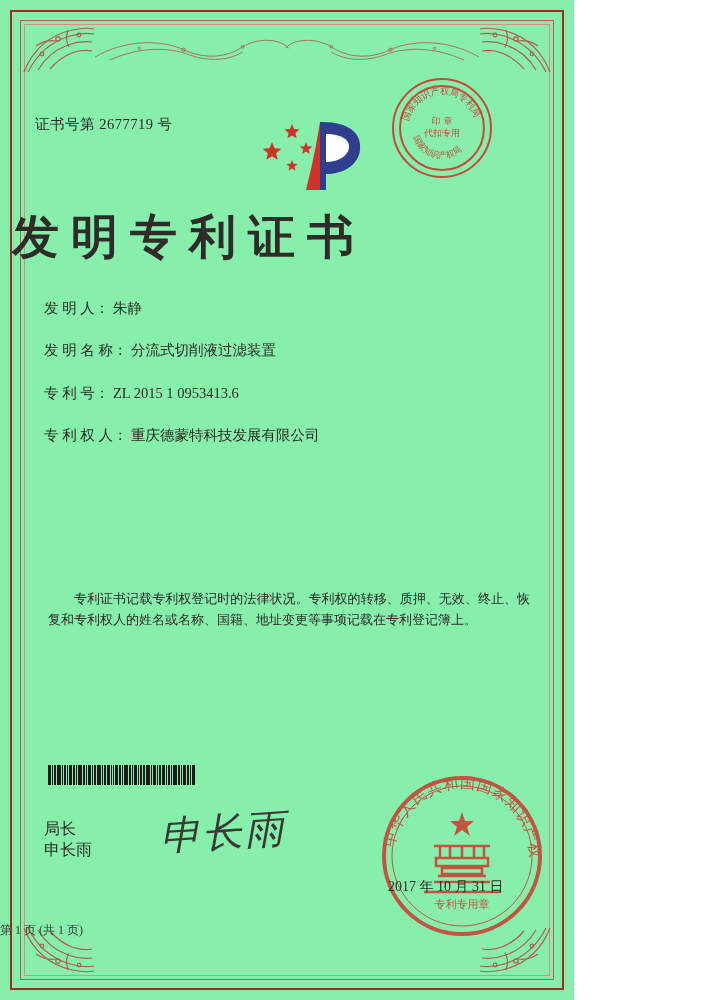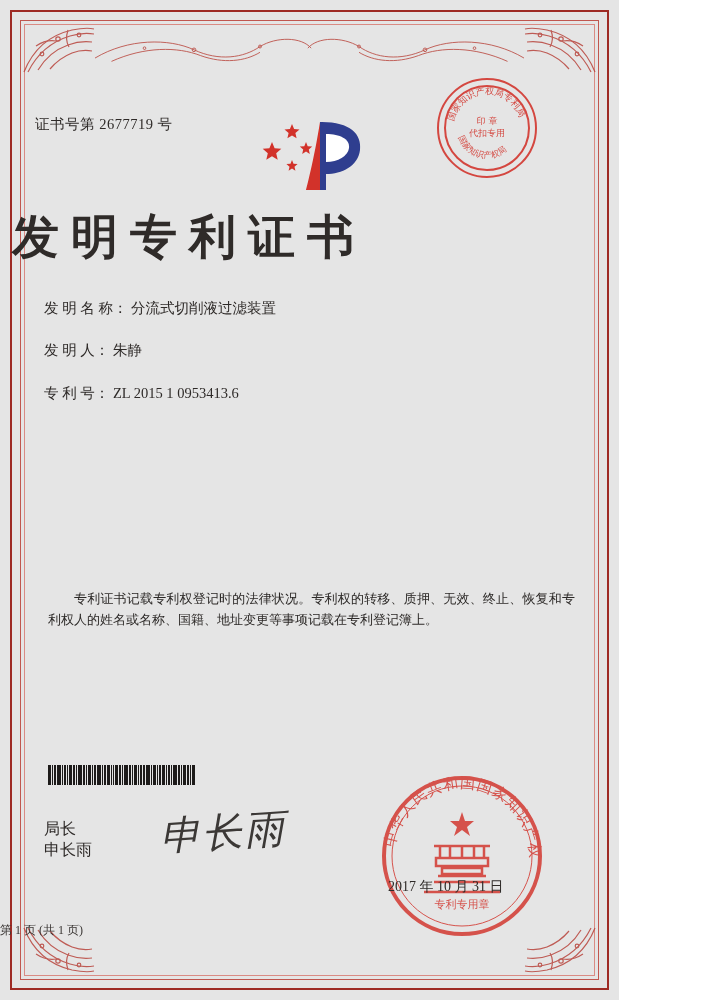--- a/index.html
+++ b/index.html
@@ -5,23 +5,23 @@
   html, body {
     margin: 0;
     padding: 0;
     background: #ffffff;
   }
   body {
     font-family: "Liberation Serif", "DejaVu Serif", serif;
   }
   .page {
     position: relative;
-    width: 619px;
+    width: 574px;
     height: 1000px;
-    background: #e5e5e5;
+    background: #86efac;
     overflow: hidden;
   }
   
   .frame-outer {
     position: absolute;
     left: 10px;
     top: 10px;
     right: 10px;
     bottom: 10px;
     border: 2px solid #9e2b25;
@@ -329,30 +329,34 @@
       <path d="M58 10 L58 78 L44 78 C44 78 52 48 58 10 Z" fill="#d2322a"></path>
       <path d="M60 10 C88 10 100 22 98 38 C96 54 80 62 64 62 L64 78 L58 78 L58 10 Z" fill="#2f3e8f"></path>
       <path d="M64 22 L64 50 C76 50 86 44 87 36 C88 27 78 22 64 22 Z" fill="#ffffff"></path>
     </svg>
   </div>
 
   <div class="title">发明专利证书</div>
 
   <div class="fields">
     <div class="field-row">
+      <span class="field-label">发 明 人：</span>
+      <span class="field-value">朱静</span>
+    </div>
+    <div class="field-row">
       <span class="field-label">发 明 名 称：</span>
       <span class="field-value">分流式切削液过滤装置</span>
     </div>
     <div class="field-row">
-      <span class="field-label">发 明 人：</span>
-      <span class="field-value">朱静</span>
+      <span class="field-label">专 利 号：</span>
+      <span class="field-value">ZL 2015 1 0953413.6</span>
     </div>
     <div class="field-row">
-      <span class="field-label">专 利 号：</span>
-      <span class="field-value">ZL 2015 1 0953413.6</span>
+      <span class="field-label">专 利 权 人：</span>
+      <span class="field-value">重庆德蒙特科技发展有限公司</span>
     </div>
   </div>
 
   <div class="paras">
     <p>专利证书记载专利权登记时的法律状况。专利权的转移、质押、无效、终止、恢复和专利权人的姓名或名称、国籍、地址变更等事项记载在专利登记簿上。</p>
   </div>
 
   <div class="barcode">
     <i style="width:3px"></i>
       <i style="width:1px"></i>

